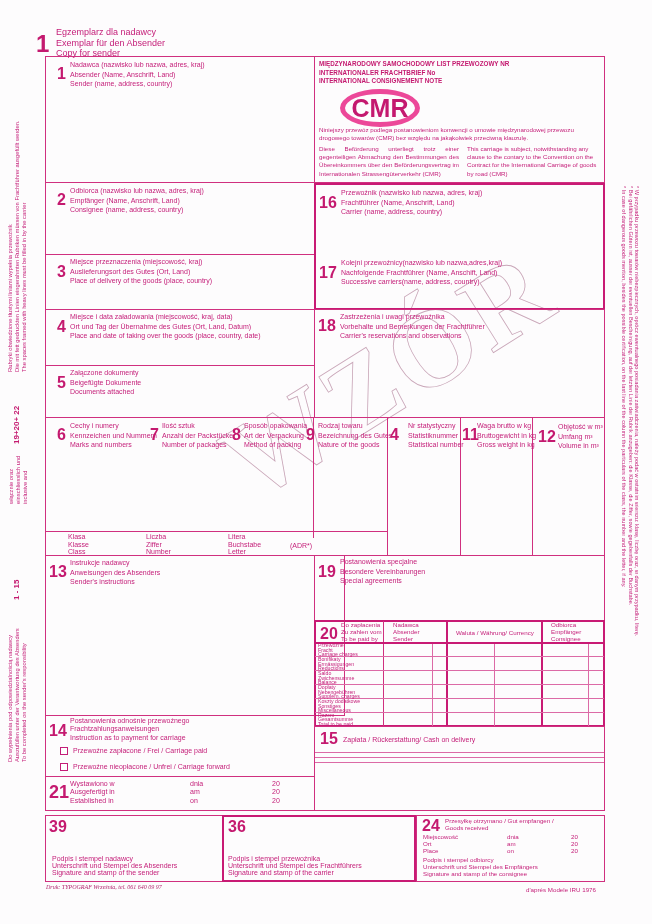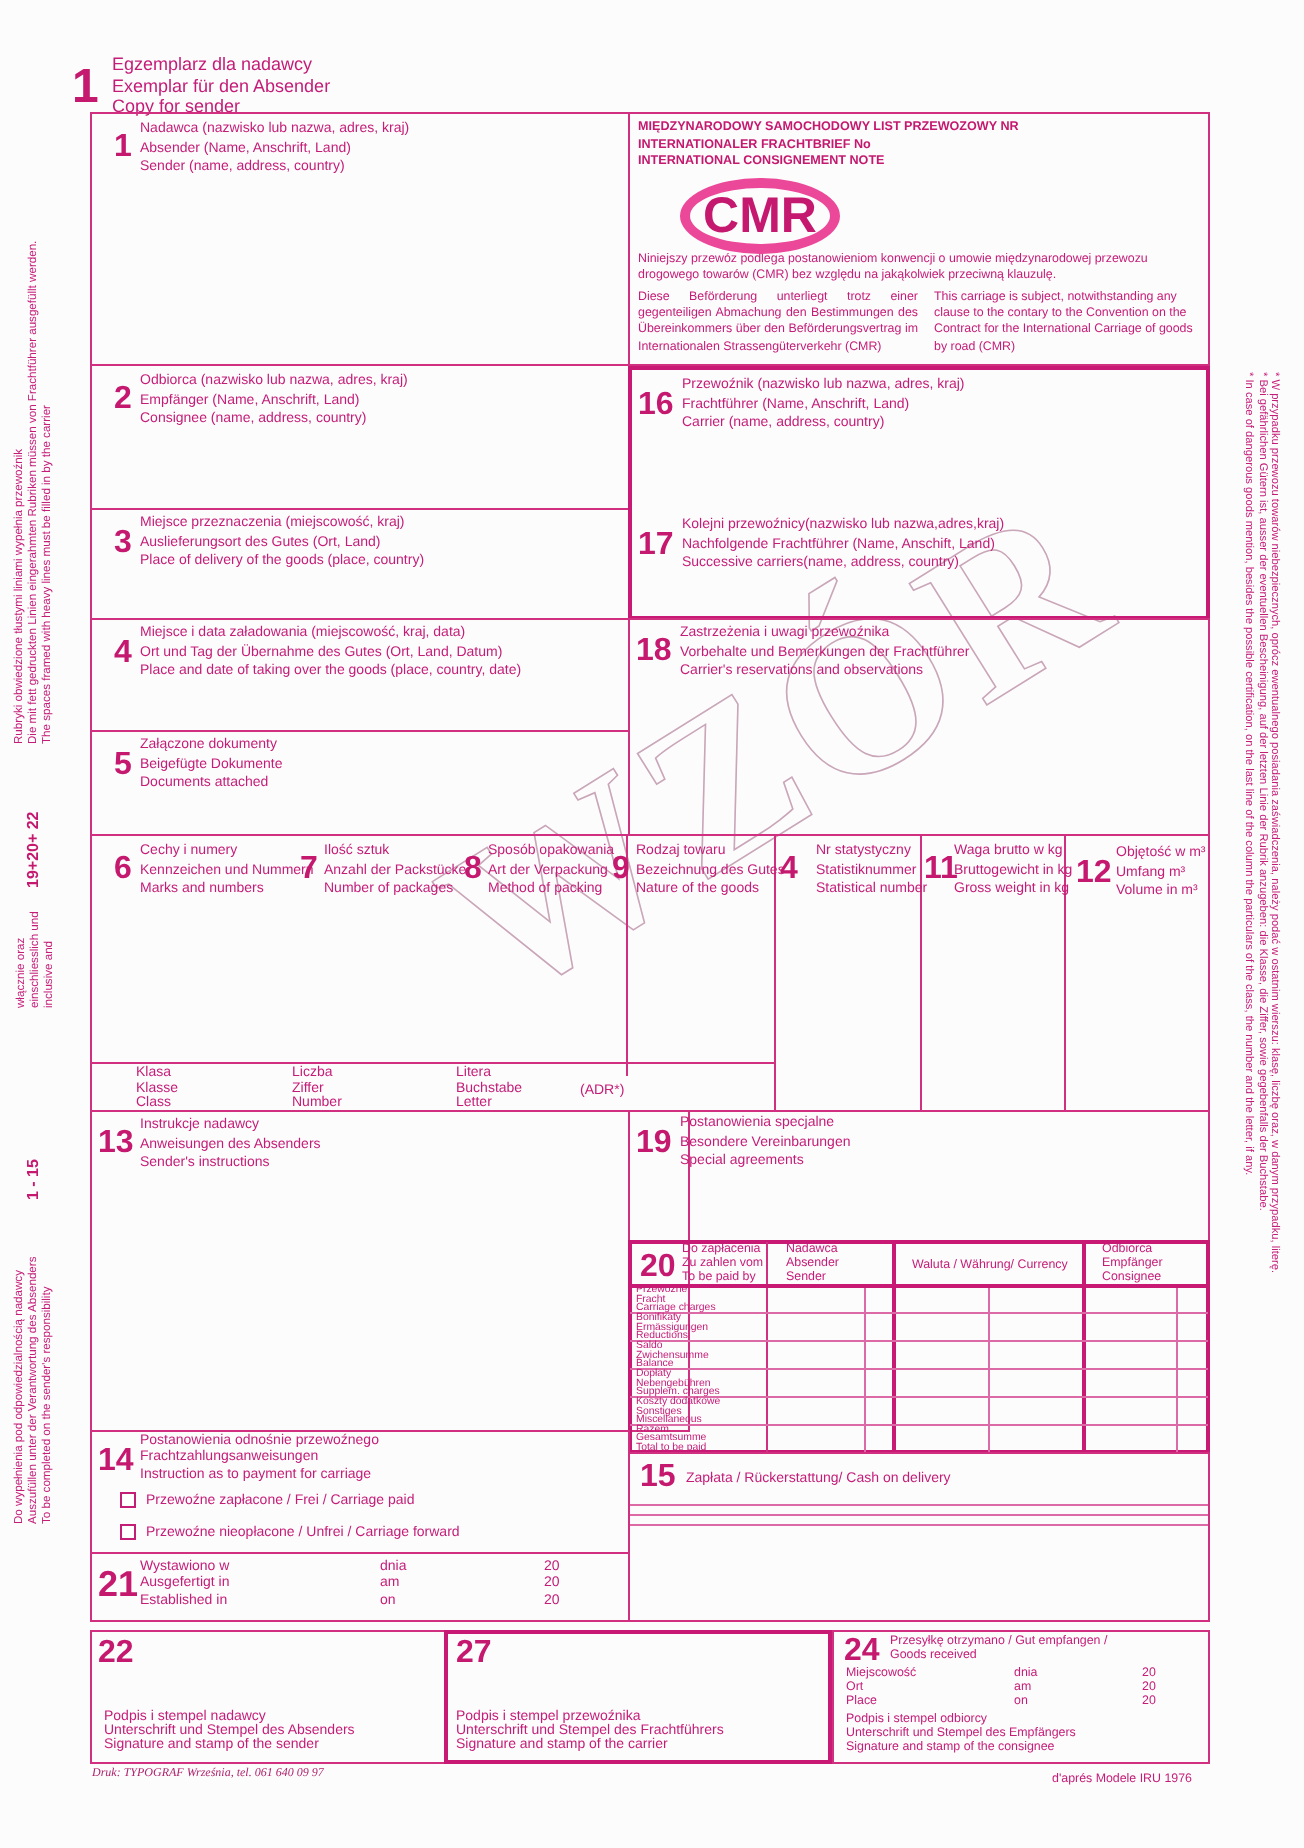--- a/index.html
+++ b/index.html
@@ -318,30 +318,30 @@
 
 <div class="box" style="left:314px;top:726px;width:291px;height:85px;">
   <div class="num" style="left:5px;top:3px;font-size:16px;">15</div>
   <div class="abs sm" style="left:28px;top:8px;white-space:nowrap;">Zapłata / Rückerstattung/ Cash on delivery</div>
   <div class="hthin" style="left:0;top:25px;width:289px;"></div>
   <div class="hthin" style="left:0;top:30px;width:289px;"></div>
   <div class="hthin" style="left:0;top:35px;width:289px;"></div>
 </div>
 
 <div class="box" style="left:45px;top:815px;width:178px;height:67px;">
-  <div class="num" style="left:3px;top:2px;font-size:16px;">22</div>
+  <div class="num" style="left:3px;top:2px;font-size:16px;">39</div>
   <div class="abs sm lbl" style="left:6px;top:39px;line-height:7.2px;">
     <div>Podpis i stempel nadawcy</div>
     <div>Unterschrift und Stempel des Absenders</div>
     <div>Signature and stamp of the sender</div>
   </div>
 </div>
 
 <div class="box heavy" style="left:222px;top:815px;width:194px;height:67px;">
-  <div class="num" style="left:4px;top:1px;font-size:16px;">27</div>
+  <div class="num" style="left:4px;top:1px;font-size:16px;">36</div>
   <div class="abs sm lbl" style="left:4px;top:38px;line-height:7.2px;">
     <div>Podpis i stempel przewoźnika</div>
     <div>Unterschrift und Stempel des Frachtführers</div>
     <div>Signature and stamp of the carrier</div>
   </div>
 </div>
 
 <div class="box" style="left:416px;top:815px;width:189px;height:67px;">
   <div class="num" style="left:5px;top:1px;font-size:16px;">24</div>
   <div class="abs xs lbl" style="left:28px;top:1px;line-height:7px;">

